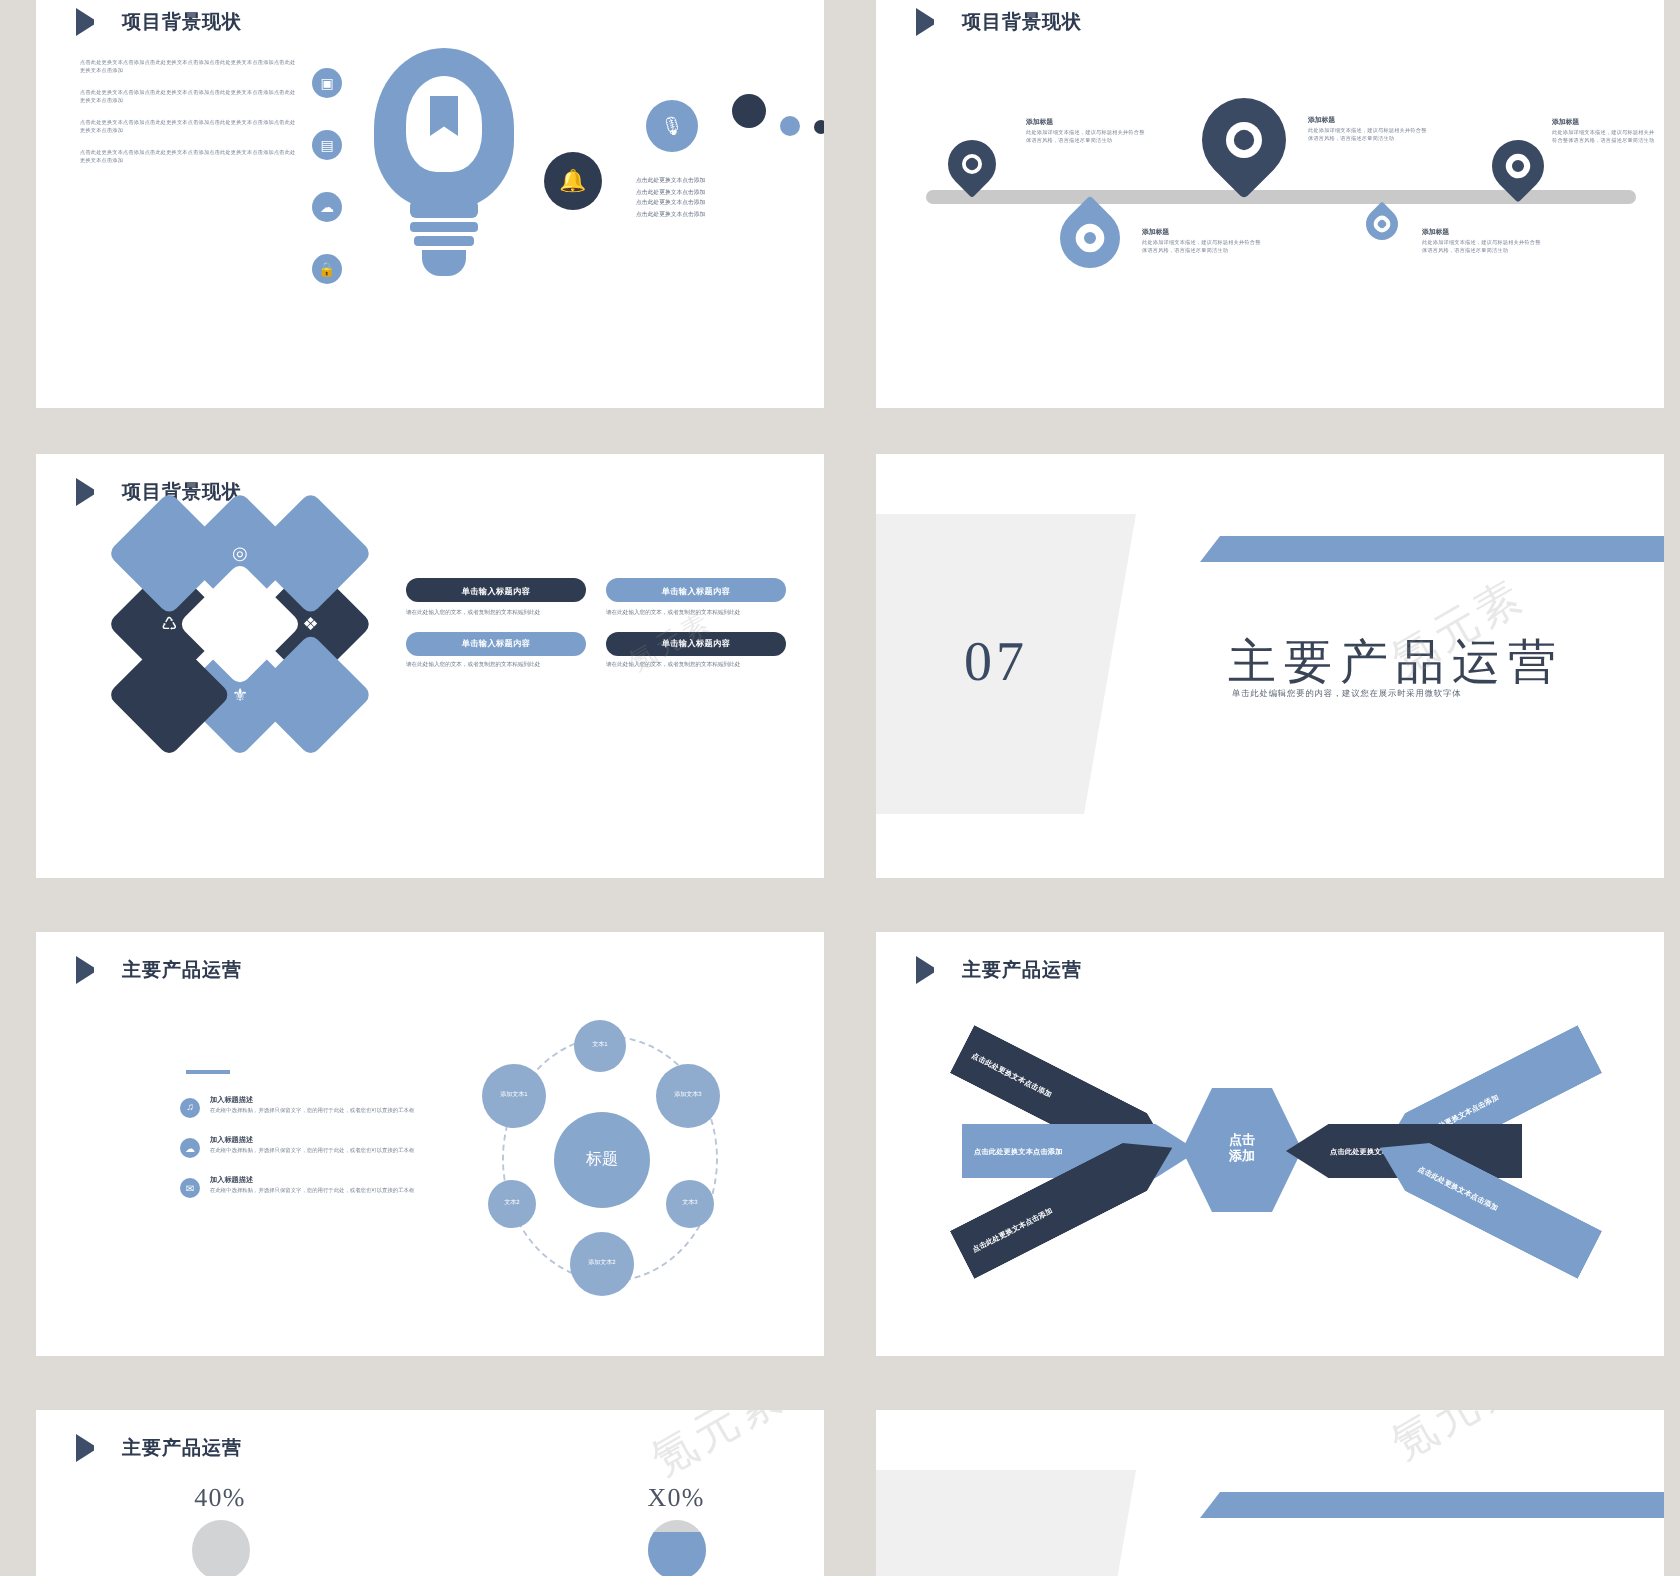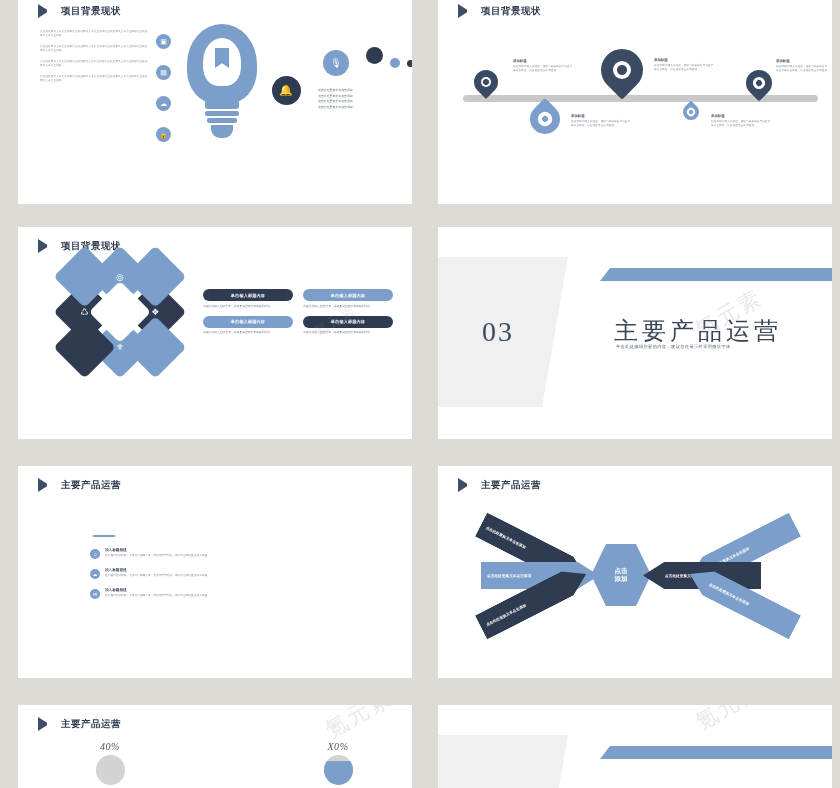--- a/index.html
+++ b/index.html
@@ -98,21 +98,21 @@
   .cc.center { background:#88a7cd;font-size:8px; }
 
   
   .hexc { position:absolute;left:153px;top:78px;width:60px;height:62px;background:#7b9fca;clip-path:polygon(25% 0,75% 0,100% 50%,75% 100%,25% 100%,0 50%);display:flex;flex-direction:column;align-items:center;justify-content:center;color:#fff;font-size:6.5px;line-height:1.25;font-weight:bold; }
   .arw { position:absolute;font-size:3.6px;color:#fff;font-weight:bold;display:flex;align-items:center;letter-spacing:.1px; }
   .arw.navy { background:#2f3b50; }
   .arw.blue { background:#7b9fca; }
 
   
   .pct-col { position:absolute;top:36px;text-align:center;width:64px; }
-  .pct-col .v { font-family:"Liberation Serif", serif;font-size:10px;color:#4c5565;letter-spacing:.6px;font-style:italic; }
+  .pct-col .v { font-family:"Liberation Serif", serif;font-size:13px;color:#4c5565;letter-spacing:.6px; }
   .pct-col .donut { margin:3px auto 0;width:29px;height:30px;border-radius:50%;background:#d2d3d4;position:relative;overflow:hidden; }
   .pct-col .donut .fill { position:absolute;left:0;bottom:0;width:100%; }
 
   
   .wm { position:absolute;pointer-events:none;color:rgba(150,150,150,.22);font-size:22px;font-family:"Liberation Serif", serif;transform:rotate(-30deg);letter-spacing:2px;white-space:nowrap; }
   .wm-sm { font-size:13px; color:rgba(150,150,150,.20); }
 </style>
 </head>
 <body>
 
@@ -277,21 +277,21 @@
       <div>
         <div class="pill navy">单击输入标题内容</div>
         <div class="pill-cap">请在此处输入您的文本，或者复制您的文本粘贴到此处</div>
       </div>
     </div>
     <div class="wm wm-sm" style="left:295px;top:85px;">氪元素</div>
   </div>
 
   <div class="slide c2 r2">
     <div class="sec-poly">
-      <span class="sec-num">03</span>
+      <span class="sec-num">07</span>
     </div>
     <div class="sec-bar"></div>
     <div class="sec-title">主要产品运营</div>
     <div class="sec-sub">单击此处编辑您要的内容，建议您在展示时采用微软字体</div>
     <div class="wm" style="left:255px;top:72px;">氪元素</div>
   </div>
 
   <div class="slide c1 r3">
     <div class="hdr">
       <span class="tri"></span>
@@ -317,20 +317,30 @@
       </div>
       <div class="s5-item">
         <div class="bi">✉</div>
         <div>
           <div class="h">加入标题描述</div>
           <div class="b">在此框中选择粘贴，并选择只保留文字，您的用行于此处，或者您也可以直接的工本框</div>
         </div>
       </div>
     </div>
 
+    <div class="circ-wrap">
+      <div class="circ-ring"></div>
+      <div class="cc center" style="left:44px;top:50px;width:48px;height:48px;">标题</div>
+      <div class="cc" style="left:54px;top:4px;width:26px;height:26px;">文本1</div>
+      <div class="cc" style="left:95px;top:26px;width:32px;height:32px;">添加文本3</div>
+      <div class="cc" style="left:100px;top:84px;width:24px;height:24px;">文本3</div>
+      <div class="cc" style="left:52px;top:110px;width:32px;height:32px;">添加文本2</div>
+      <div class="cc" style="left:11px;top:84px;width:24px;height:24px;">文本2</div>
+      <div class="cc" style="left:8px;top:26px;width:32px;height:32px;">添加文本1</div>
+    </div>
   </div>
 
   <div class="slide c2 r3">
     <div class="hdr">
       <span class="tri"></span>
       <span class="tri2"></span>
       <span class="t">主要产品运营</span>
     </div>
 
     <div class="hexc">

